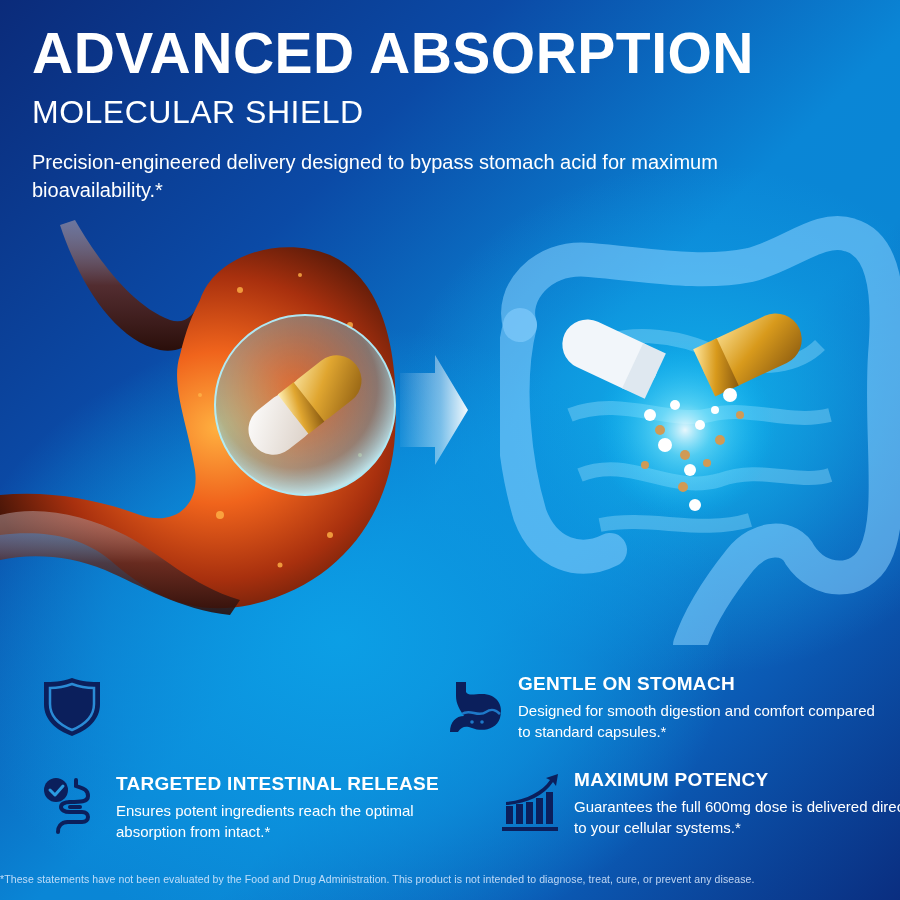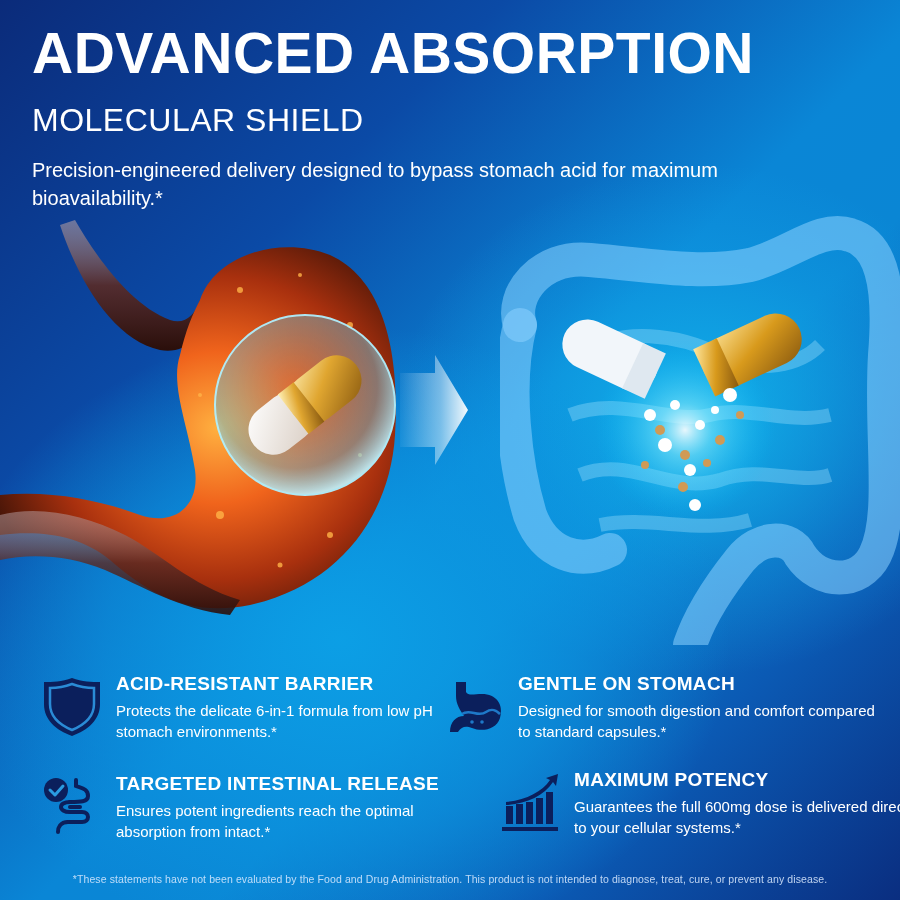--- a/index.html
+++ b/index.html
@@ -13,21 +13,21 @@
         radial-gradient(ellipse 380px 320px at 700px 420px, rgba(20,190,240,0.75) 0%, rgba(20,170,235,0.3) 50%, rgba(20,170,235,0) 80%),
         linear-gradient(135deg, #0b2b7a 0%, #0b4aa6 28%, #0a86d6 52%, #0a86d4 62%, #0b5ab4 80%, #0a2e80 100%);
     }
     .header { position: absolute; left: 32px; top: 18px; width: 820px; }
     .title {
       font-size: 57px; font-weight: 700; letter-spacing: 0.5px;
       line-height: 70px; white-space: nowrap;
     }
     .subtitle {
       font-size: 32px; font-weight: 400; letter-spacing: 0.5px;
-      line-height: 44px; margin-top: 10px;
+      line-height: 44px; margin-top: 2px;
     }
     .intro {
       font-size: 20px; line-height: 28px; margin-top: 14px; width: 760px;
     }
 
     
     .illus { position: absolute; left: 0; top: 215px; width: 900px; height: 430px; }
     .stomach-svg { position: absolute; left: 0; top: 0; width: 420px; height: 430px; }
     .intestine-svg { position: absolute; left: 500px; top: 0; width: 400px; height: 430px; }
     .arrow-svg { position: absolute; left: 400px; top: 140px; width: 70px; height: 110px; }
@@ -41,21 +41,21 @@
       font-size: 19px; font-weight: 700; letter-spacing: 0.3px; line-height: 24px;
       white-space: nowrap;
     }
     .feature .ft-desc { font-size: 15px; line-height: 21px; margin-top: 4px; }
     .f1 { left: 40px; top: 4px; }
     .f2 { left: 442px; top: 4px; text-decoration: underline; }
     .f3 { left: 40px; top: 104px; }
     .f4 { left: 498px; top: 100px; }
 
     .disclaimer {
-      position: absolute; left: 0; top: 873px; width: 900px; text-align: center;
+      position: absolute; left: 0; top: 873px; width: 900px; 
       font-size: 10.5px; color: rgba(220,235,255,0.85); letter-spacing: 0.1px;
     }
   </style>
 </head>
 <body>
 
 <div class="header">
   <h1 class="title">ADVANCED ABSORPTION</h1>
   <h2 class="subtitle">MOLECULAR SHIELD</h2>
   <p class="intro">Precision-engineered delivery designed to bypass stomach acid for maximum bioavailability.*</p>
@@ -184,24 +184,20 @@
     </g>
   </svg>
 </div>
 
 <div class="features">
   <div class="feature f1">
     <svg class="icon" viewBox="0 0 64 64">
       <path d="M32 4 C 22 8, 12 8, 4 8 L 4 30 C 4 46, 16 56, 32 62 C 48 56, 60 46, 60 30 L 60 8 C 52 8, 42 8, 32 4 Z" fill="#0b1f5c"></path>
       <path d="M32 10 C 24 13, 16 14, 10 14 L 10 30 C 10 43, 20 51, 32 56 C 44 51, 54 43, 54 30 L 54 14 C 48 14, 40 13, 32 10 Z" fill="none" stroke="#2a8bd6" stroke-width="2.5"></path>
     </svg>
-    <div class="text">
-      <div class="ft-title">ACID-RESISTANT BARRIER</div>
-      <div class="ft-desc">Protects the delicate 6-in-1 formula from low pH stomach environments.*</div>
-    </div>
   </div>
 
   <div class="feature f2">
     <svg class="icon" viewBox="0 0 64 64">
       <path d="M14 8 L 24 8 L 24 18 C 26 22, 32 20, 40 20 C 54 20, 62 30, 58 44 C 54 56, 40 58, 30 54 C 24 52, 20 52, 16 58 L 8 58 C 8 48, 14 42, 22 42 C 18 36, 14 30, 14 22 Z" fill="#0b1f5c"></path>
       <path d="M20 40 C 28 34, 36 44, 44 38 C 50 34, 54 36, 58 40" fill="none" stroke="#1e78c8" stroke-width="2.5"></path>
       <circle cx="30" cy="48" r="1.8" fill="#1e78c8"></circle>
         <circle cx="40" cy="48" r="1.8" fill="#1e78c8"></circle>
     </svg>
     <div class="text">

